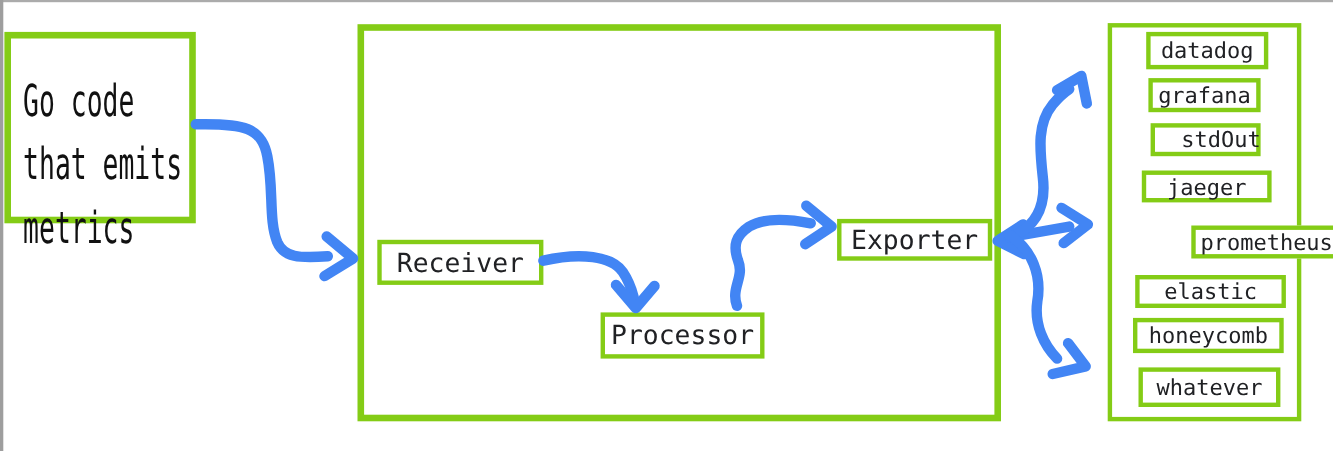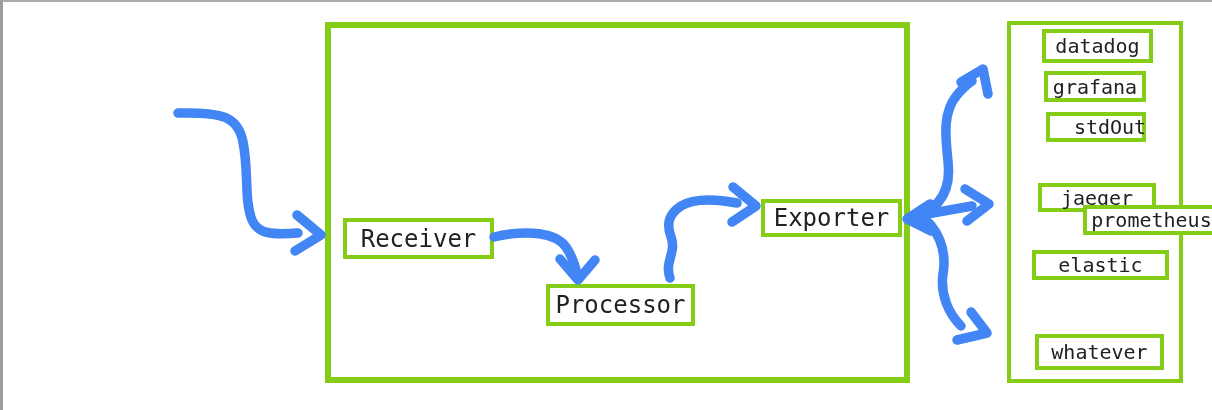--- a/index.html
+++ b/index.html
@@ -38,20 +38,25 @@
   }
 </style>
 </head>
 <body>
 
 <div id="root">
 
   <div class="edge-top"></div>
   <div class="edge-left"></div>
 
+  <div class="node" style="left:4px;top:29px;width:174px;height:174px;">
+    <div class="source-text"><span>Go code</span>
+<span>that emits</span>
+<span>metrics</span></div>
+  </div>
 
   <div class="node" style="left:325px;top:22px;width:585px;height:361px;"></div>
 
   <div class="node thick stage" style="left:343px;top:218px;width:151px;height:41px;">
     <span>Receiver</span>
   </div>
   <div class="node thick stage" style="left:546px;top:284px;width:149px;height:42px;">
     <span>Processor</span>
   </div>
   <div class="node thick stage" style="left:761px;top:199px;width:141px;height:38px;">
@@ -62,28 +67,31 @@
 
   <div class="node thick dest" style="left:1042px;top:29px;width:111px;height:34px;">
     <span>datadog</span>
   </div>
   <div class="node thick dest" style="left:1044px;top:71px;width:102px;height:31px;">
     <span>grafana</span>
   </div>
   <div class="node thick dest" style="left:1046px;top:112px;width:100px;height:30px;padding-left:28px;">
     <span>stdOut</span>
   </div>
-  <div class="node thick dest" style="left:1038px;top:155px;width:118px;height:29px;margin-top:28px;">
+  <div class="node thick dest" style="left:1038px;top:155px;width:118px;height:29px;">
     <span>jaeger</span>
   </div>
   <div class="node thick dest" style="left:1035px;top:205px;width:137px;height:30px;margin-left:48px;">
     <span>prometheus</span>
   </div>
   <div class="node thick dest" style="left:1032px;top:250px;width:137px;height:30px;">
     <span>elastic</span>
+  </div>
+  <div class="node thick dest" style="left:1030px;top:289px;width:137px;height:32px;">
+    <span>honeycomb</span>
   </div>
   <div class="node thick dest" style="left:1035px;top:334px;width:129px;height:36px;">
     <span>whatever</span>
   </div>
 
   <svg class="arrows" viewBox="0 0 1212 410">
     <g>
       <path d="M 178 113 C 222 112 238 116 243 142 C 249 172 244 200 252 220 C 258 234 272 235 298 233"></path>
       <path d="M 297 215 L 321 235 L 295 251"></path>
     </g>

